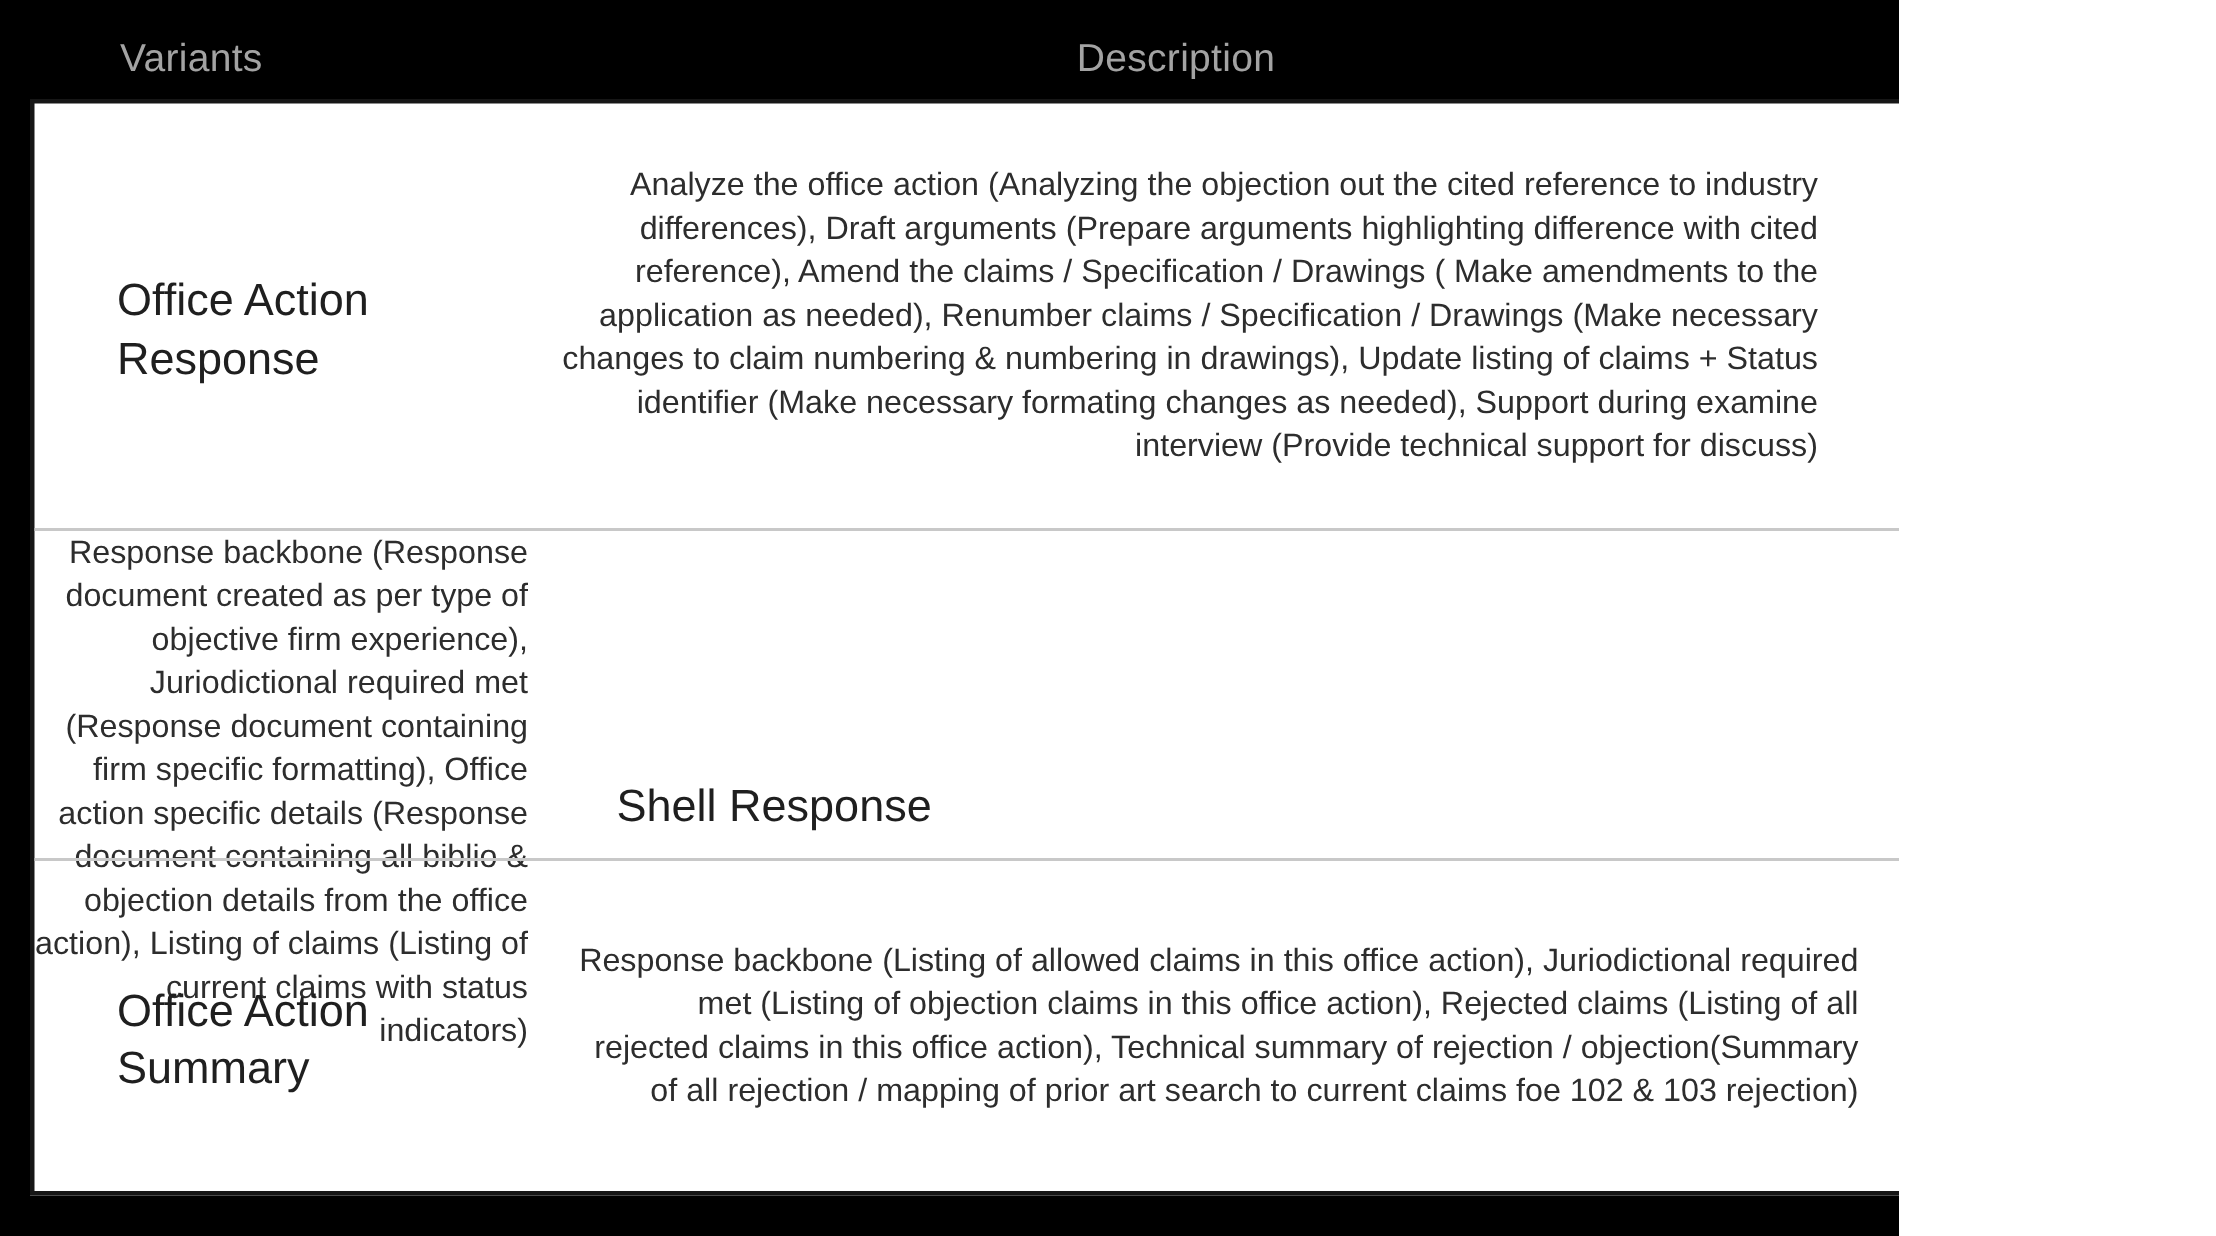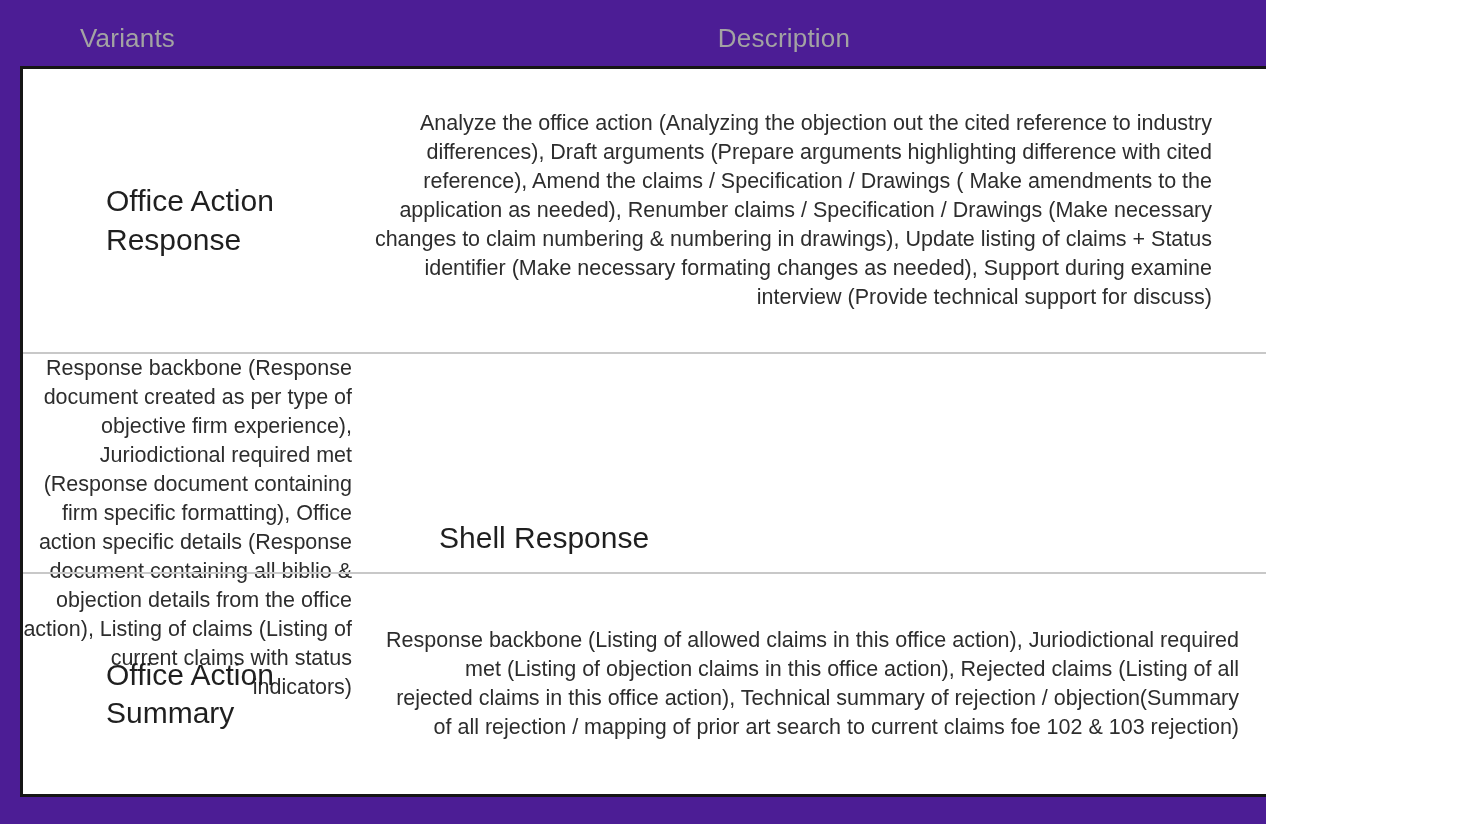--- a/index.html
+++ b/index.html
@@ -3,21 +3,21 @@
 <meta charset="utf-8">
 <style>
   * { margin: 0; padding: 0; box-sizing: border-box; }
   html, body { background: #ffffff; }
   body { font-family: "Liberation Sans", sans-serif; }
 
   .page {
     position: relative;
     width: 1266px;
     height: 824px;
-    background: #4c1d95;
+    background: #000000;
     overflow: hidden;
   }
 
   
   .header-row { position: absolute; top: 0; left: 0; width: 100%; height: 66px; }
   .col-head {
     position: absolute;
     top: 23px;
     font-size: 26px;
     font-weight: 400;
@@ -50,21 +50,21 @@
   .row-1 { height: 283px; }
   .row-2 { height: 218px; }
   .row-3 { height: 220px; gap: 27px; }
   .divider {
     flex: 0 0 auto;
     height: 2px;
     background: #c8c8c8;
   }
 
   .cell.variant {
-    padding-left: 83px;
+    padding-left: 55px;
     padding-right: 20px;
     font-size: 30px;
     line-height: 1.27;
     color: #1f1f1f;
     margin-top: 20px;
   }
   .cell.desc {
     font-size: 21.5px;
     line-height: 29px;
     color: #2d2d2d;

